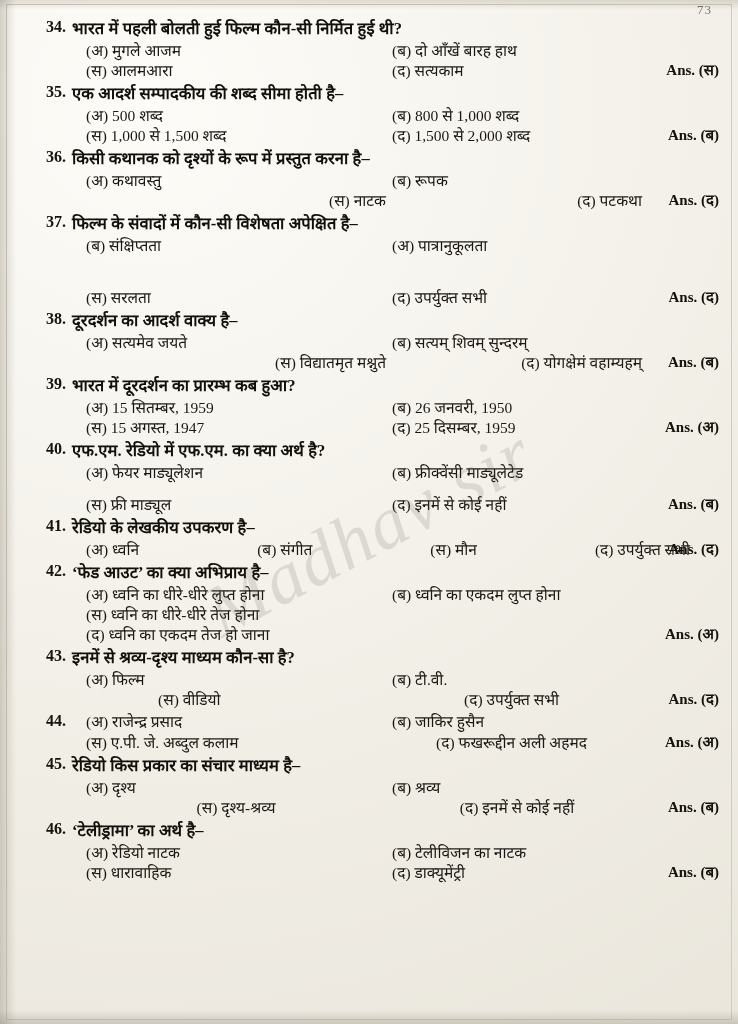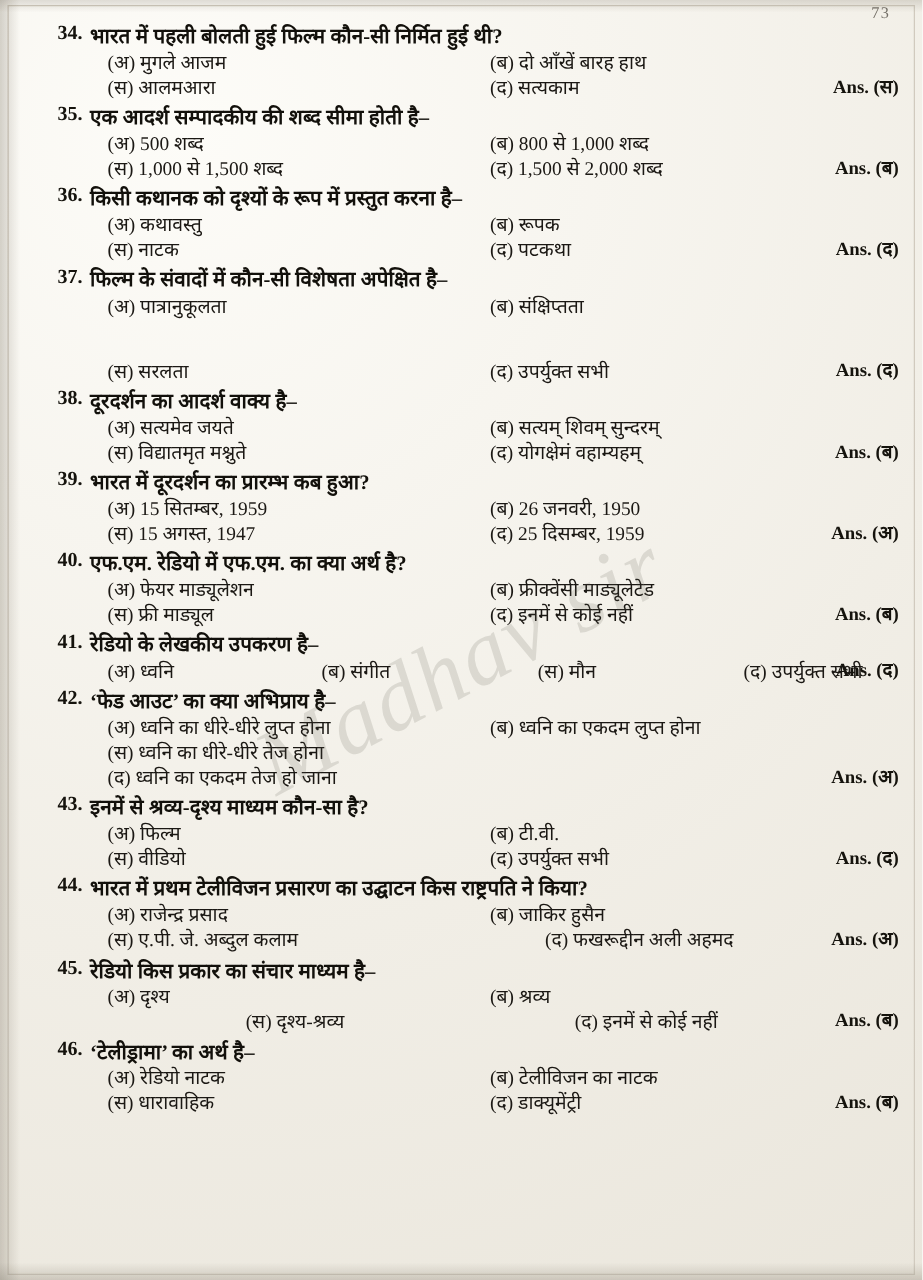--- a/index.html
+++ b/index.html
@@ -185,51 +185,51 @@
         </div>
       </div>
       <div class="q">
         <div class="qnum">36.</div>
         <div class="qtext">किसी कथानक को दृश्यों के रूप में प्रस्तुत करना है–</div>
         <div class="opts">
           <div class="optrow two">
             <div class="opt">(अ) कथावस्तु</div>
             <div class="opt">(ब) रूपक</div>
           </div>
-          <div class="optrow two" style="position: relative;">
+          <div class="optrow two" style="position: relative; text-align: right;">
             <div class="opt">(स) नाटक</div>
             <div class="opt">(द) पटकथा</div>
             <div class="ans">Ans. (द)</div>
           </div>
         </div>
       </div>
       <div class="q">
         <div class="qnum">37.</div>
         <div class="qtext">फिल्म के संवादों में कौन-सी विशेषता अपेक्षित है–</div>
         <div class="opts">
           <div class="optrow two">
+            <div class="opt">(ब) संक्षिप्तता</div>
             <div class="opt">(अ) पात्रानुकूलता</div>
-            <div class="opt">(ब) संक्षिप्तता</div>
           </div>
           <div class="optrow two" style="position: relative; margin-top: 32px;">
             <div class="opt">(स) सरलता</div>
             <div class="opt">(द) उपर्युक्त सभी</div>
             <div class="ans">Ans. (द)</div>
           </div>
         </div>
       </div>
       <div class="q">
         <div class="qnum">38.</div>
         <div class="qtext">दूरदर्शन का आदर्श वाक्य है–</div>
         <div class="opts">
           <div class="optrow two">
             <div class="opt">(अ) सत्यमेव जयते</div>
             <div class="opt">(ब) सत्यम् शिवम् सुन्दरम्</div>
           </div>
-          <div class="optrow two" style="position: relative;">
+          <div class="optrow two" style="position: relative; text-align: right;">
             <div class="opt">(स) विद्यातमृत मश्नुते</div>
             <div class="opt">(द) योगक्षेमं वहाम्यहम्</div>
             <div class="ans">Ans. (ब)</div>
           </div>
         </div>
       </div>
       <div class="q">
         <div class="qnum">39.</div>
         <div class="qtext">भारत में दूरदर्शन का प्रारम्भ कब हुआ?</div>
         <div class="opts">
@@ -245,21 +245,21 @@
         </div>
       </div>
       <div class="q">
         <div class="qnum">40.</div>
         <div class="qtext">एफ.एम. रेडियो में एफ.एम. का क्या अर्थ है?</div>
         <div class="opts">
           <div class="optrow two">
             <div class="opt">(अ) फेयर माड्यूलेशन</div>
             <div class="opt">(ब) फ्रीक्वेंसी माड्यूलेटेड</div>
           </div>
-          <div class="optrow two" style="position: relative;">
+          <div class="optrow two" style="position: relative; margin-top: 12px;">
             <div class="opt">(स) फ्री माड्यूल</div>
             <div class="opt">(द) इनमें से कोई नहीं</div>
             <div class="ans">Ans. (ब)</div>
           </div>
         </div>
       </div>
       <div class="q">
         <div class="qnum">41.</div>
         <div class="qtext">रेडियो के लेखकीय उपकरण है–</div>
         <div class="opts">
@@ -290,30 +290,29 @@
         </div>
       </div>
       <div class="q">
         <div class="qnum">43.</div>
         <div class="qtext">इनमें से श्रव्य-दृश्य माध्यम कौन-सा है?</div>
         <div class="opts">
           <div class="optrow two">
             <div class="opt">(अ) फिल्म</div>
             <div class="opt">(ब) टी.वी.</div>
           </div>
-          <div class="optrow two" style="position: relative;">
+          <div class="optrow two" style="position: relative; justify-content: flex-end;">
             <div class="opt">(स) वीडियो</div>
             <div class="opt">(द) उपर्युक्त सभी</div>
             <div class="ans">Ans. (द)</div>
           </div>
         </div>
       </div>
       <div class="q">
         <div class="qnum">44.</div>
-        <div class="qtext">भारत में प्रथम टेलीविजन प्रसारण का उद्घाटन किस राष्ट्रपति ने किया?</div>
         <div class="opts">
           <div class="optrow two">
             <div class="opt">(अ) राजेन्द्र प्रसाद</div>
             <div class="opt">(ब) जाकिर हुसैन</div>
           </div>
           <div class="optrow two" style="position: relative; gap: 44px;">
             <div class="opt">(स) ए.पी. जे. अब्दुल कलाम</div>
             <div class="opt">(द) फखरूद्दीन अली अहमद</div>
             <div class="ans">Ans. (अ)</div>
           </div>

